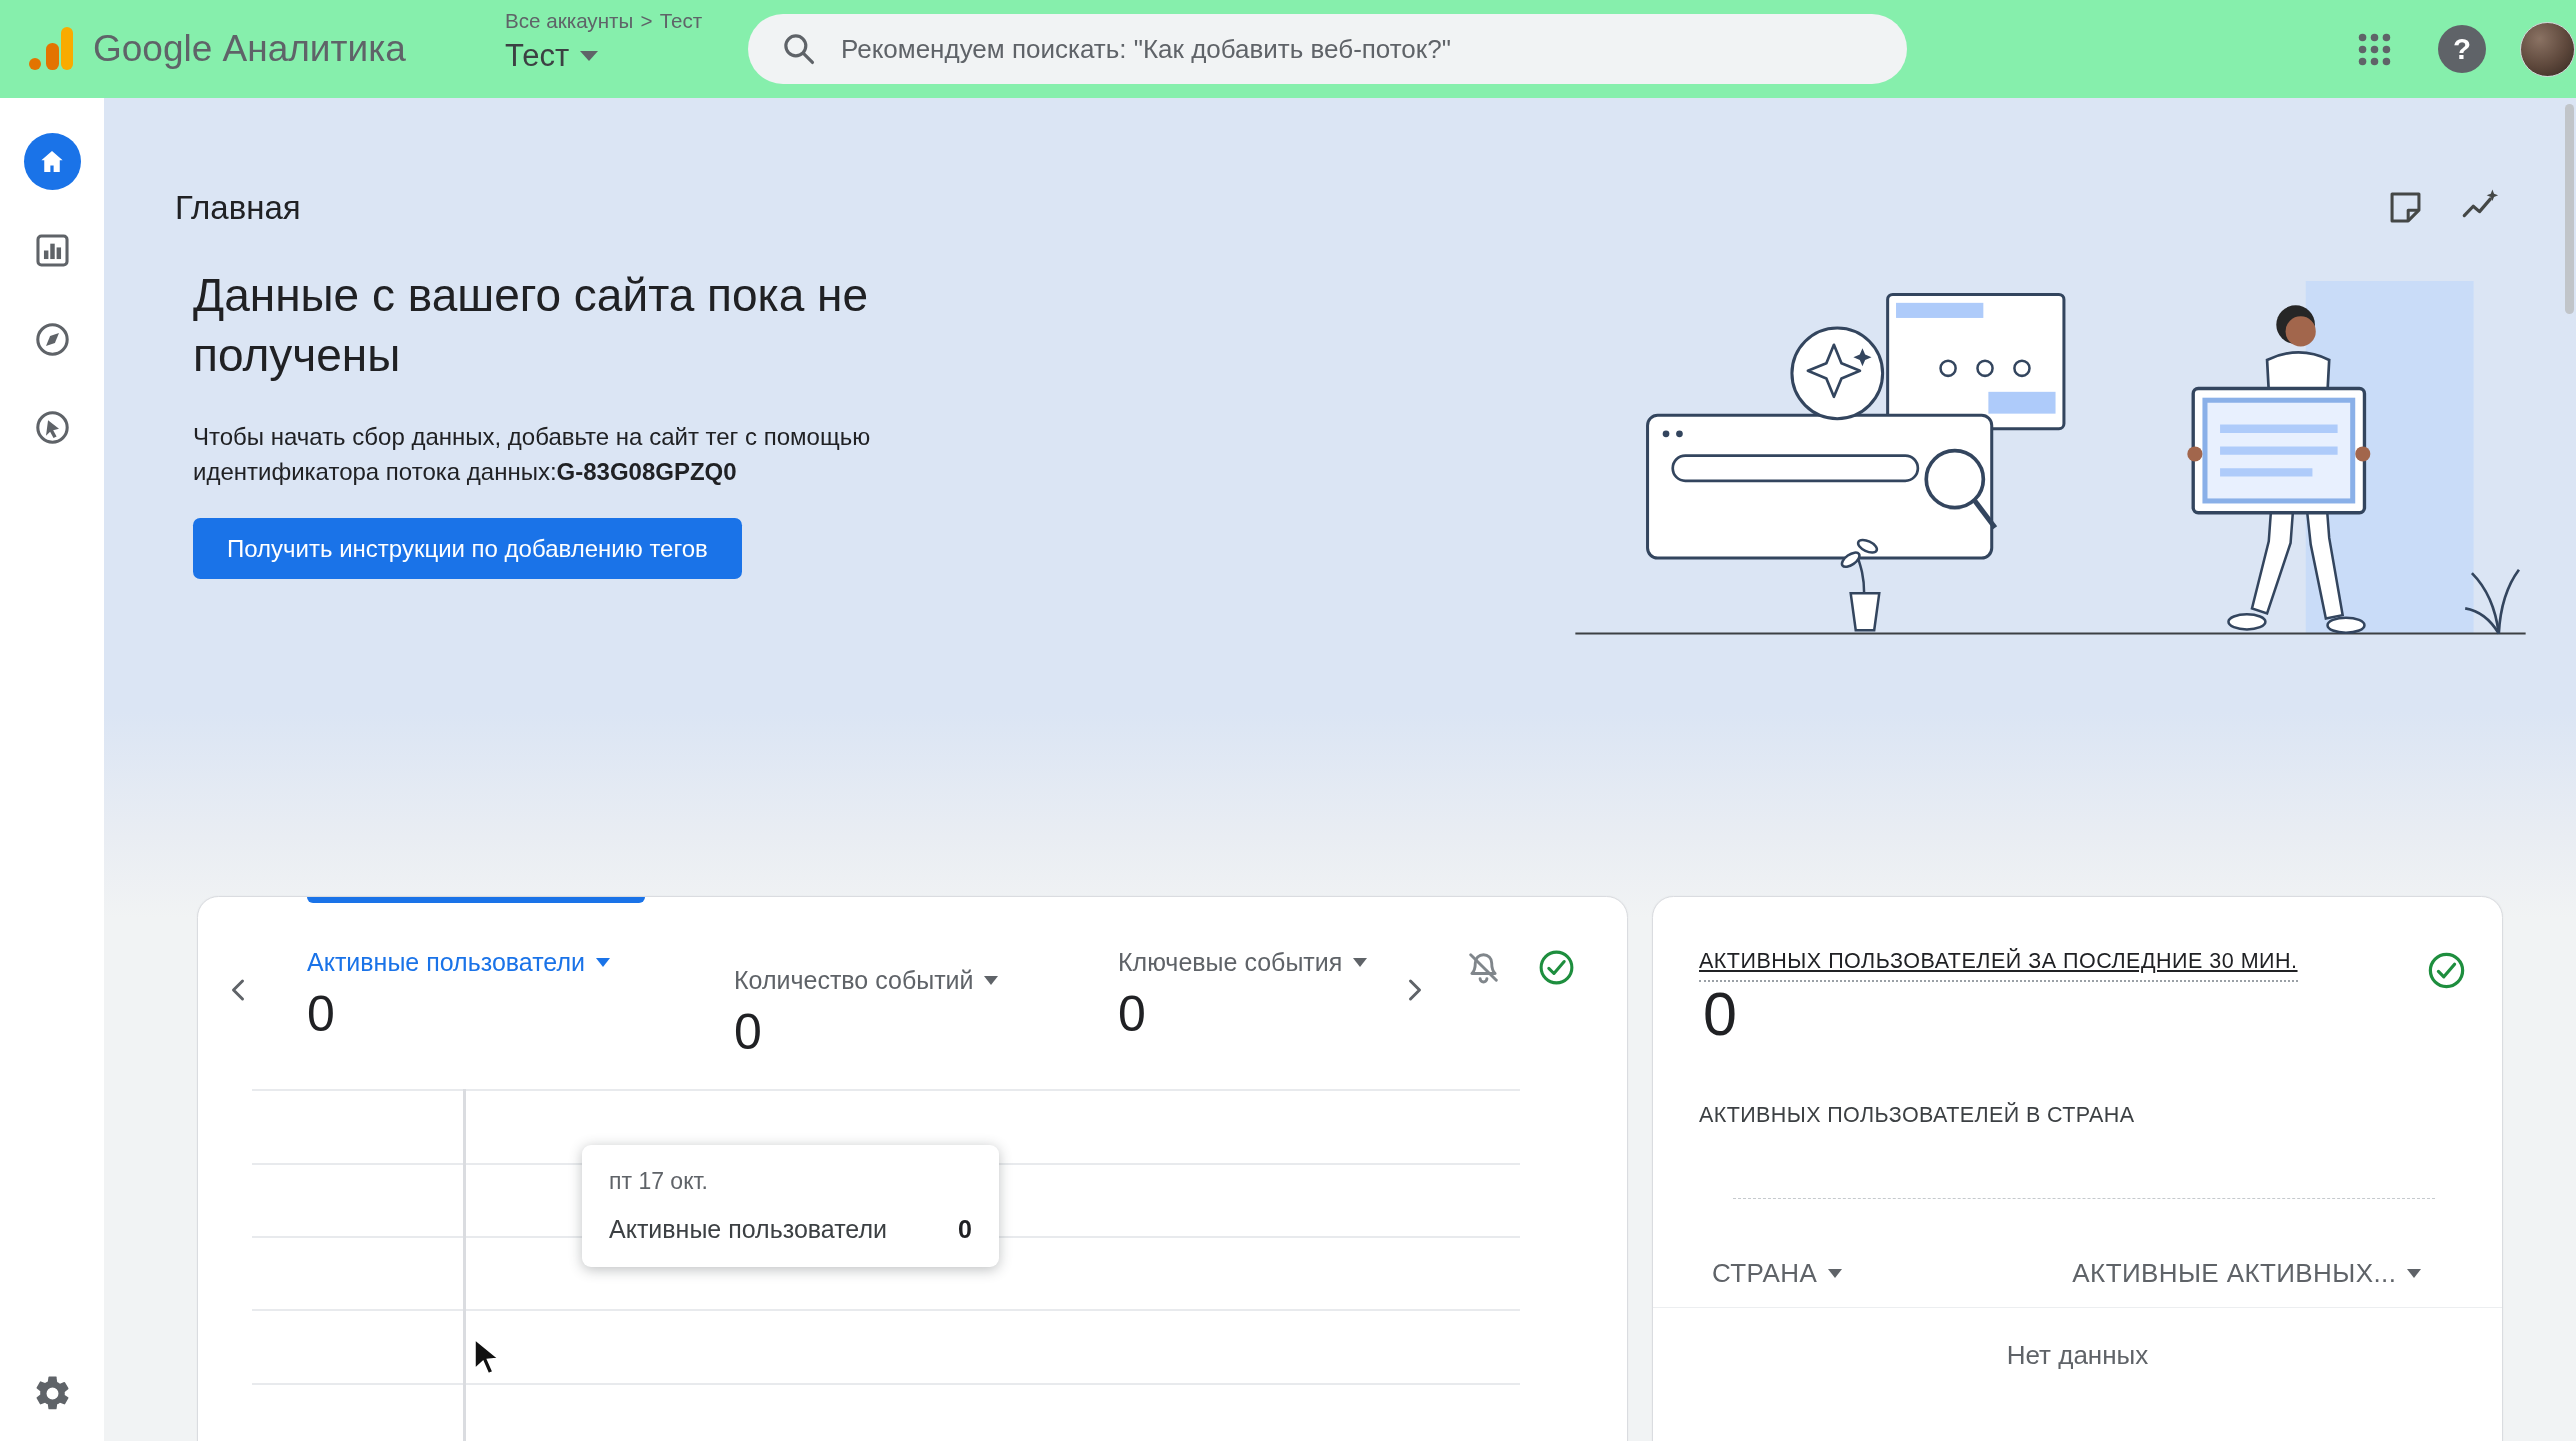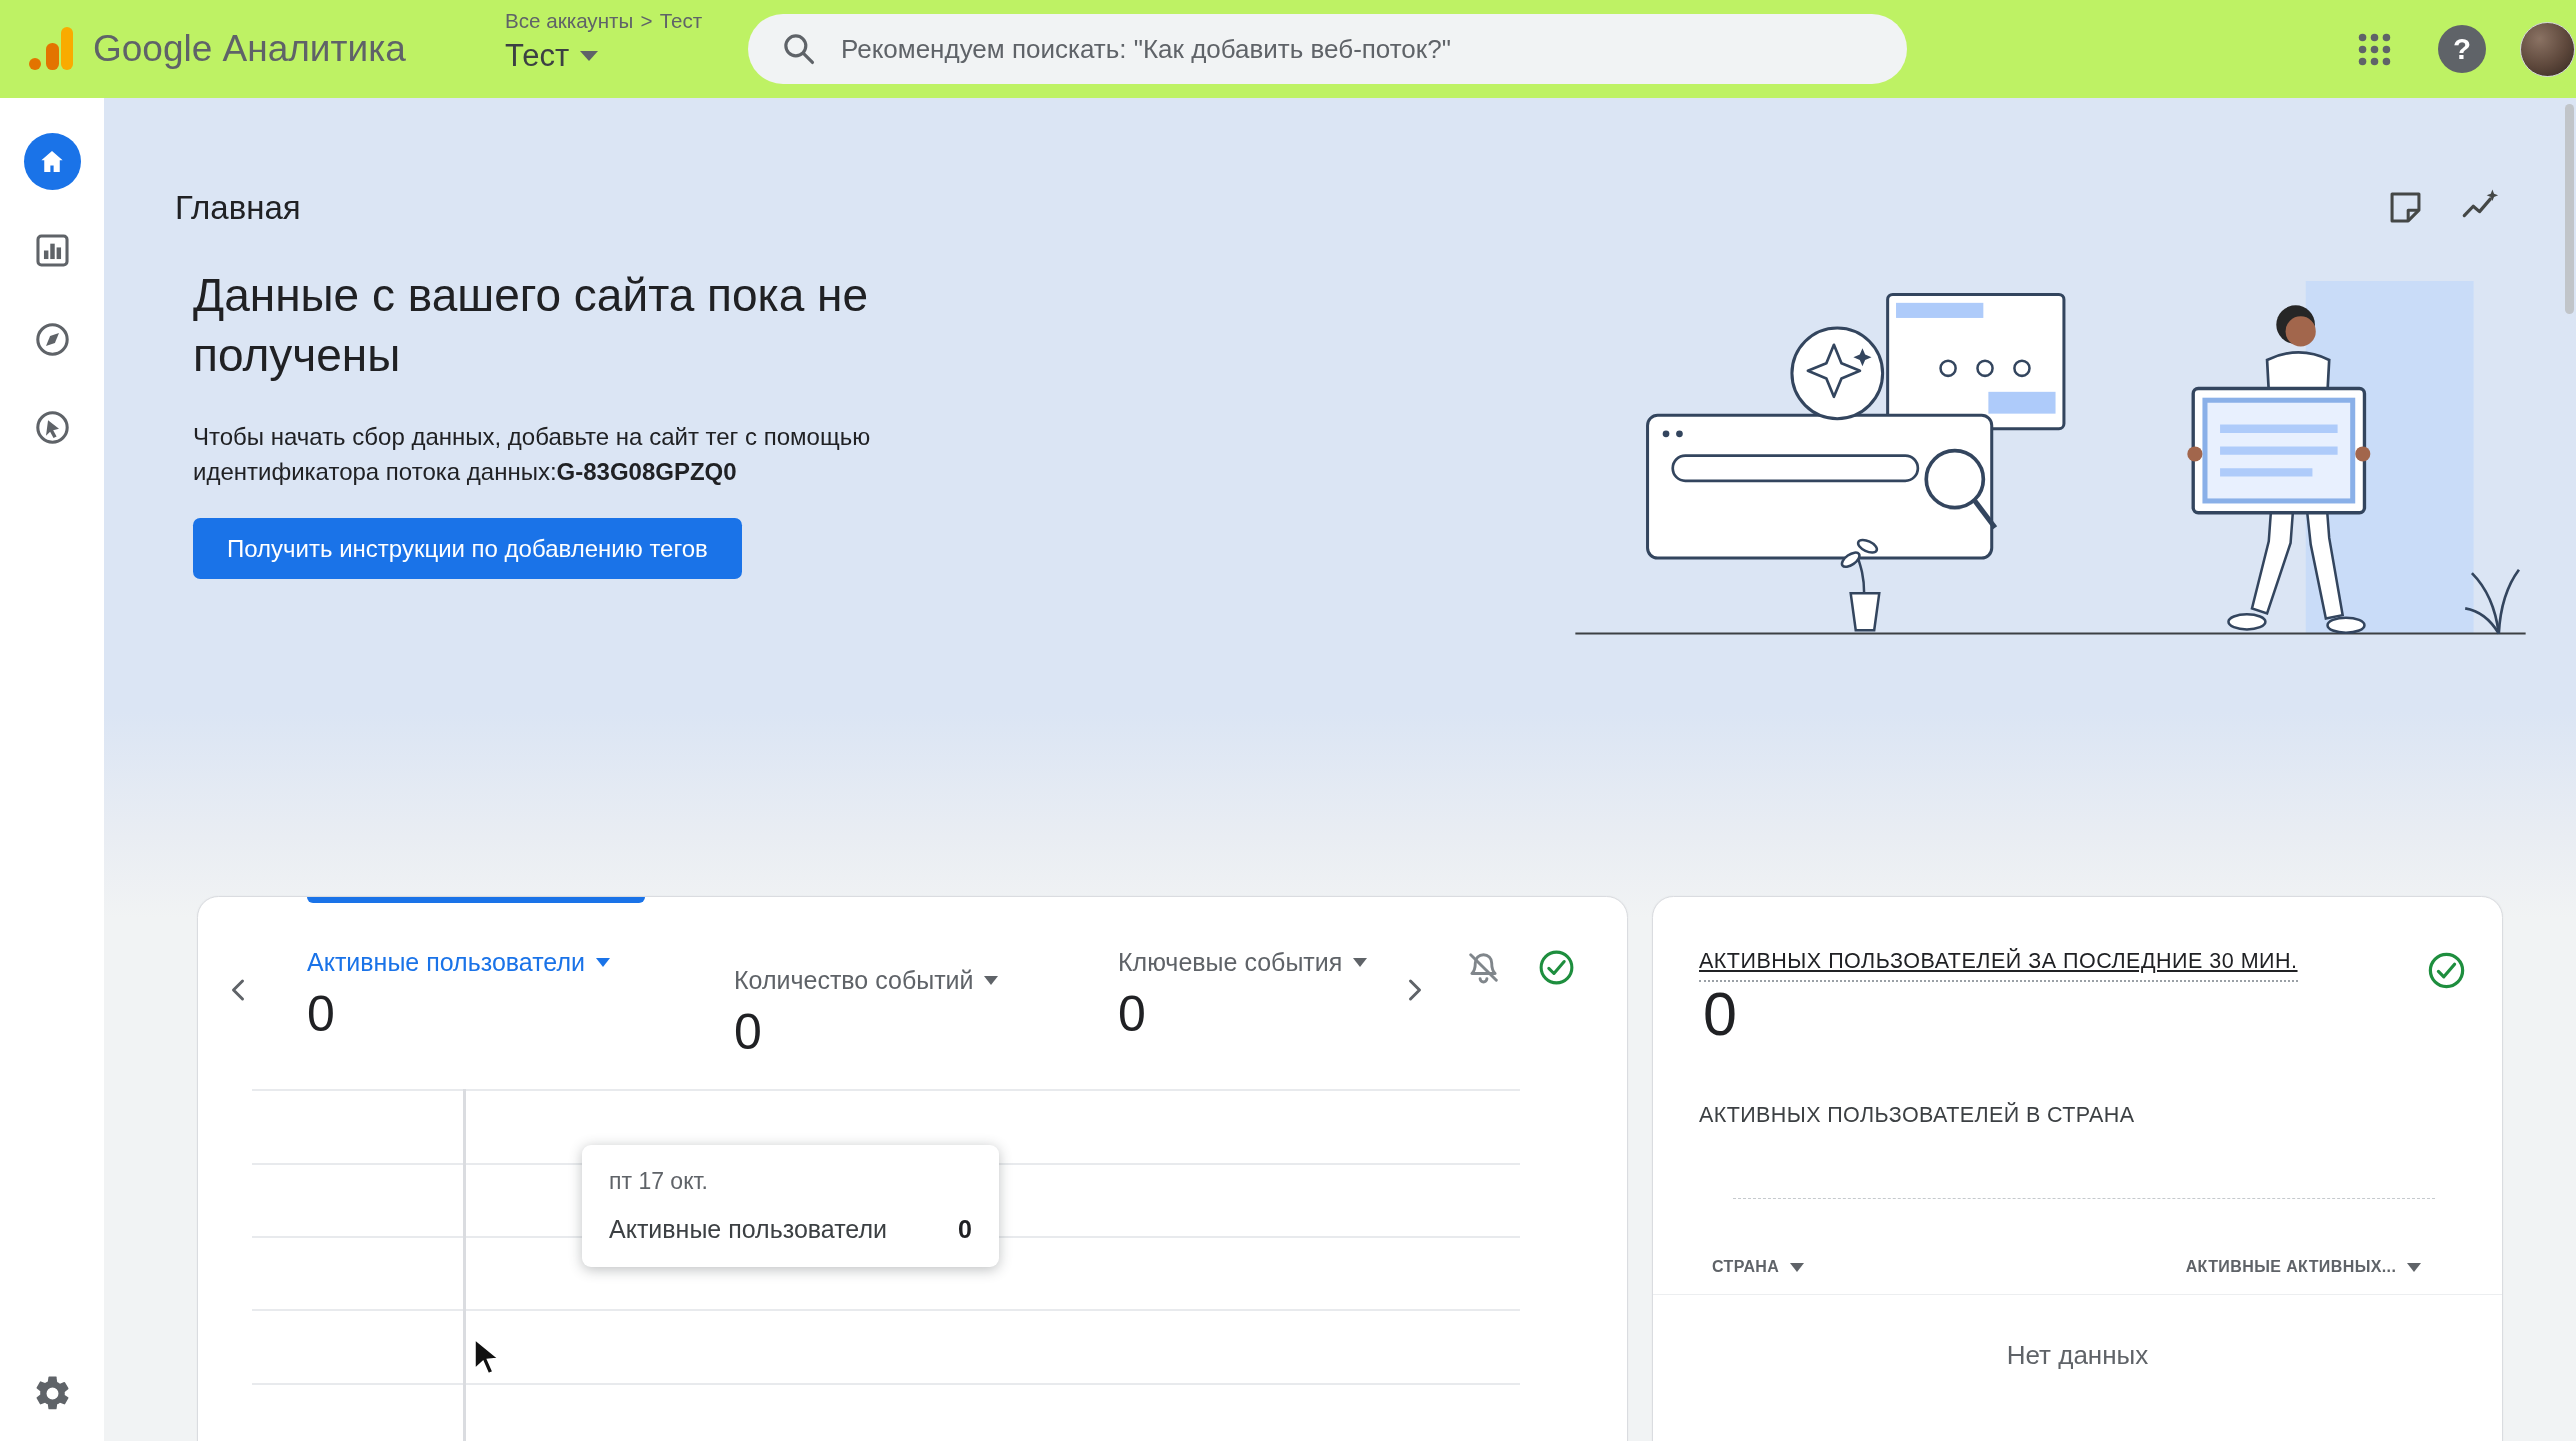--- a/index.html
+++ b/index.html
@@ -2,21 +2,21 @@
 <html style="font-size:14.3px"><head>
 <meta charset="utf-8">
 <style>
   * { margin:0; padding:0; box-sizing:border-box; }
   html,body { width:2576px; height:1442px; }
   body {
     position:relative; overflow:hidden; background:#fff;
     font-family:"Liberation Sans", sans-serif; color:#202124;
   }
   
-  .header { position:absolute; left:0; top:0; width:2576px; height:98px; background:#bef264; z-index:20; }
+  .header { position:absolute; left:0; top:0; width:2576px; height:98px; background:#86efac; z-index:20; }
   .logo-area { position:absolute; left:27px; top:0; height:98px; display:flex; align-items:center; gap:16px; }
   .ga-logo { position:relative; width:50px; height:50px; display:inline-block; }
   .ga-logo .bar-tall { position:absolute; right:3.6px; bottom:3.6px; width:12.5px; height:43px; background:#f9ab00; border-radius:6.3px; }
   .ga-logo .bar-mid  { position:absolute; left:19px; bottom:3.6px; width:12.5px; height:27px; background:#e37400; border-radius:6.3px; }
   .ga-logo .dot      { position:absolute; left:1.8px;  bottom:3.6px; width:12.5px; height:12.5px; background:#e37400; border-radius:50%; }
   .product-name { font-size:37px; color:#5f6368; letter-spacing:0; }
   .breadcrumb-block { position:absolute; left:505px; top:9px; }
   .breadcrumb { font-size:20.6px; color:#5f6368; }
   .breadcrumb .sep { margin:0 7.2px; }
   .property-row { display:flex; align-items:center; margin-top:5.4px; cursor:default; }
@@ -74,21 +74,21 @@
   .tt-series { font-size:25px; color:#3c4043; }
   .tt-value { margin-left:auto; font-size:25px; font-weight:bold; color:#202124; }
   
   .rt-title-row { position:absolute; left:46px; top:52px; width:769px; display:flex; align-items:flex-start; }
   .rt-title { font-size:21.5px; font-weight:500; letter-spacing:0.5px; color:#202124; border-bottom:2.7px dotted #9aa0a6; padding-bottom:6.3px; max-width:662px;text-decoration:underline; }
   .rt-check { margin-left:auto; width:43px; height:43px; cursor:pointer; }
   .rt-value { position:absolute; left:50px; top:82px; font-size:61px; color:#202124; }
   .rt-subtitle { position:absolute; left:46px; top:206px; font-size:21.5px; font-weight:500; letter-spacing:0.4px; color:#3c4043; }
   .rt-axis { position:absolute; left:80px; top:301px; width:702px; border-top:1.8px dashed #c6cace; }
   .rt-headers { position:absolute; left:0; top:361px; width:100%; padding:0 81px 18px 59px; display:flex; align-items:center; border-bottom:1.8px solid #eceef0; }
-  .rt-header { display:flex; align-items:center; font-size:16px; font-weight:700; letter-spacing:0.4px; color:#5f6368; cursor:pointer; }
+  .rt-header { display:flex; align-items:center; font-size:26px; font-weight:400; letter-spacing:0.4px; color:#5f6368; cursor:pointer; }
   .rt-header .caret { border-top-color:#5f6368; }
   .rt-header-right { margin-left:auto; }
   .rt-empty { position:absolute; left:0; top:443px; width:100%; text-align:center; font-size:26px; color:#5f6368; }
   
   .scroll-thumb { position:absolute; right:1.8px; top:104px; width:9px; height:210px; border-radius:4.5px; background:#c1c5c9; z-index:30; cursor:pointer; }
   .mouse-cursor { position:absolute; left:472px; top:1336px; z-index:50; pointer-events:none; }
   svg { display:block; }
 </style>
 </head>
 <body>

